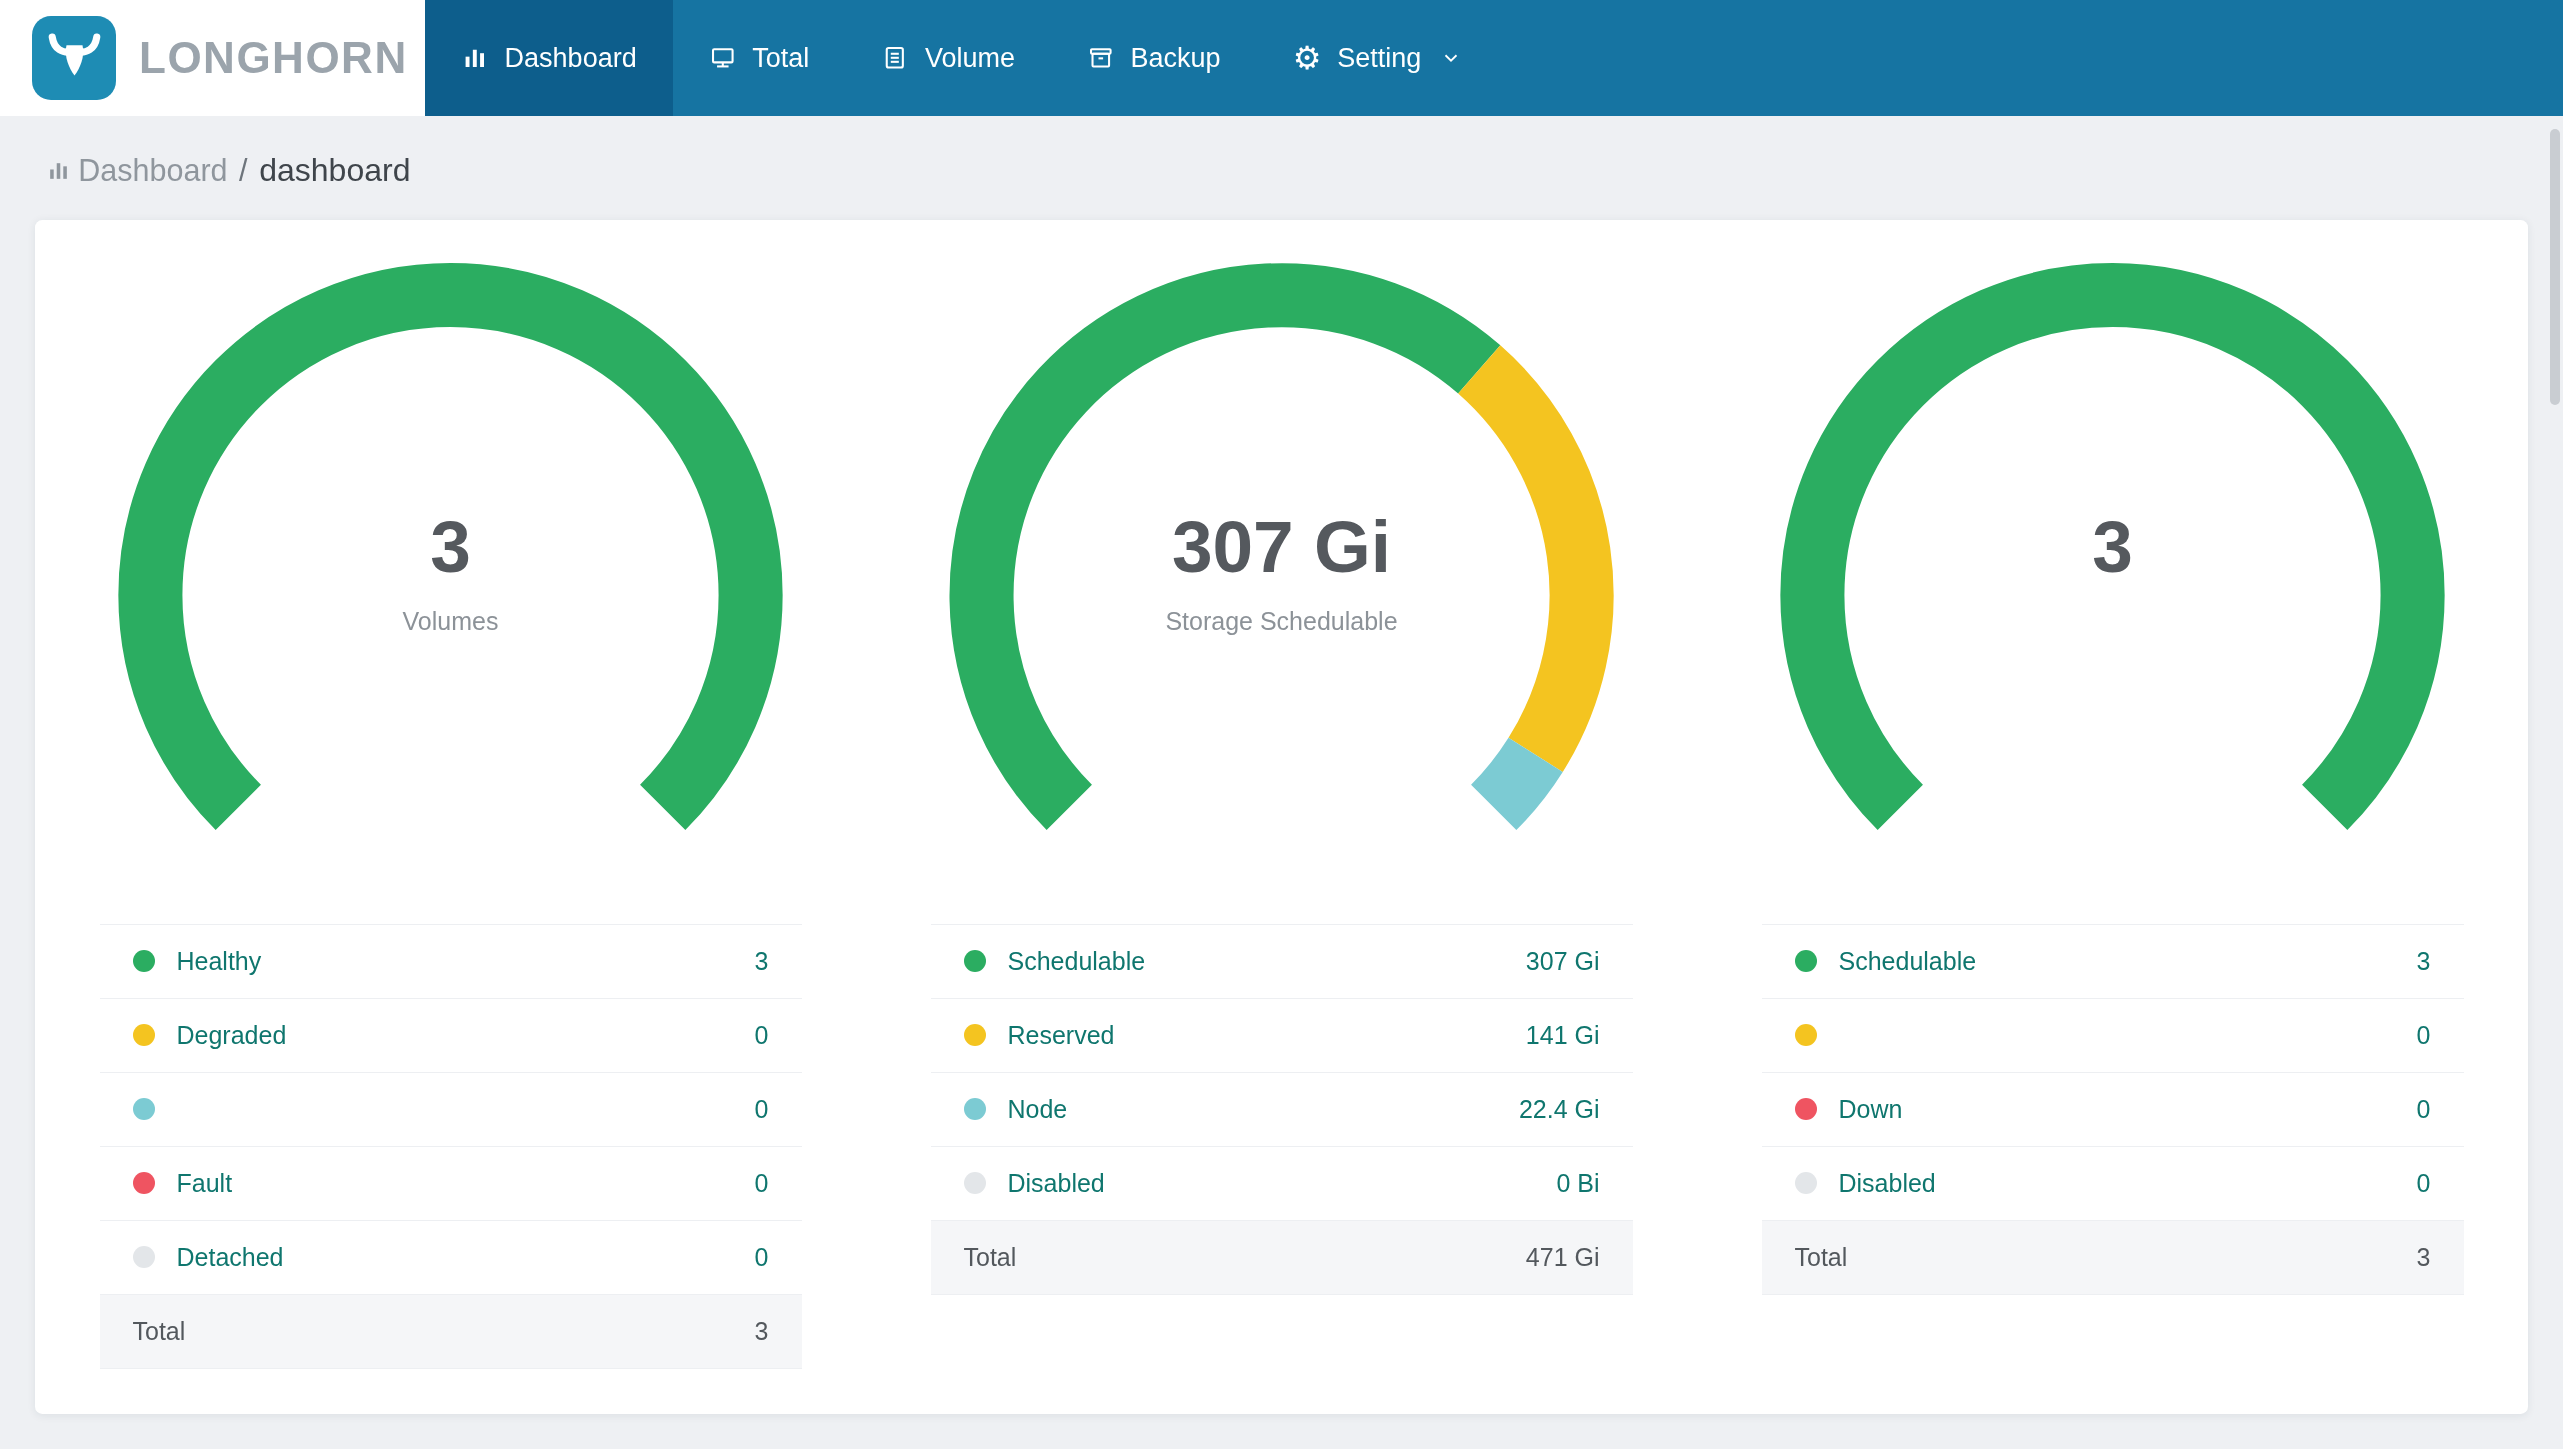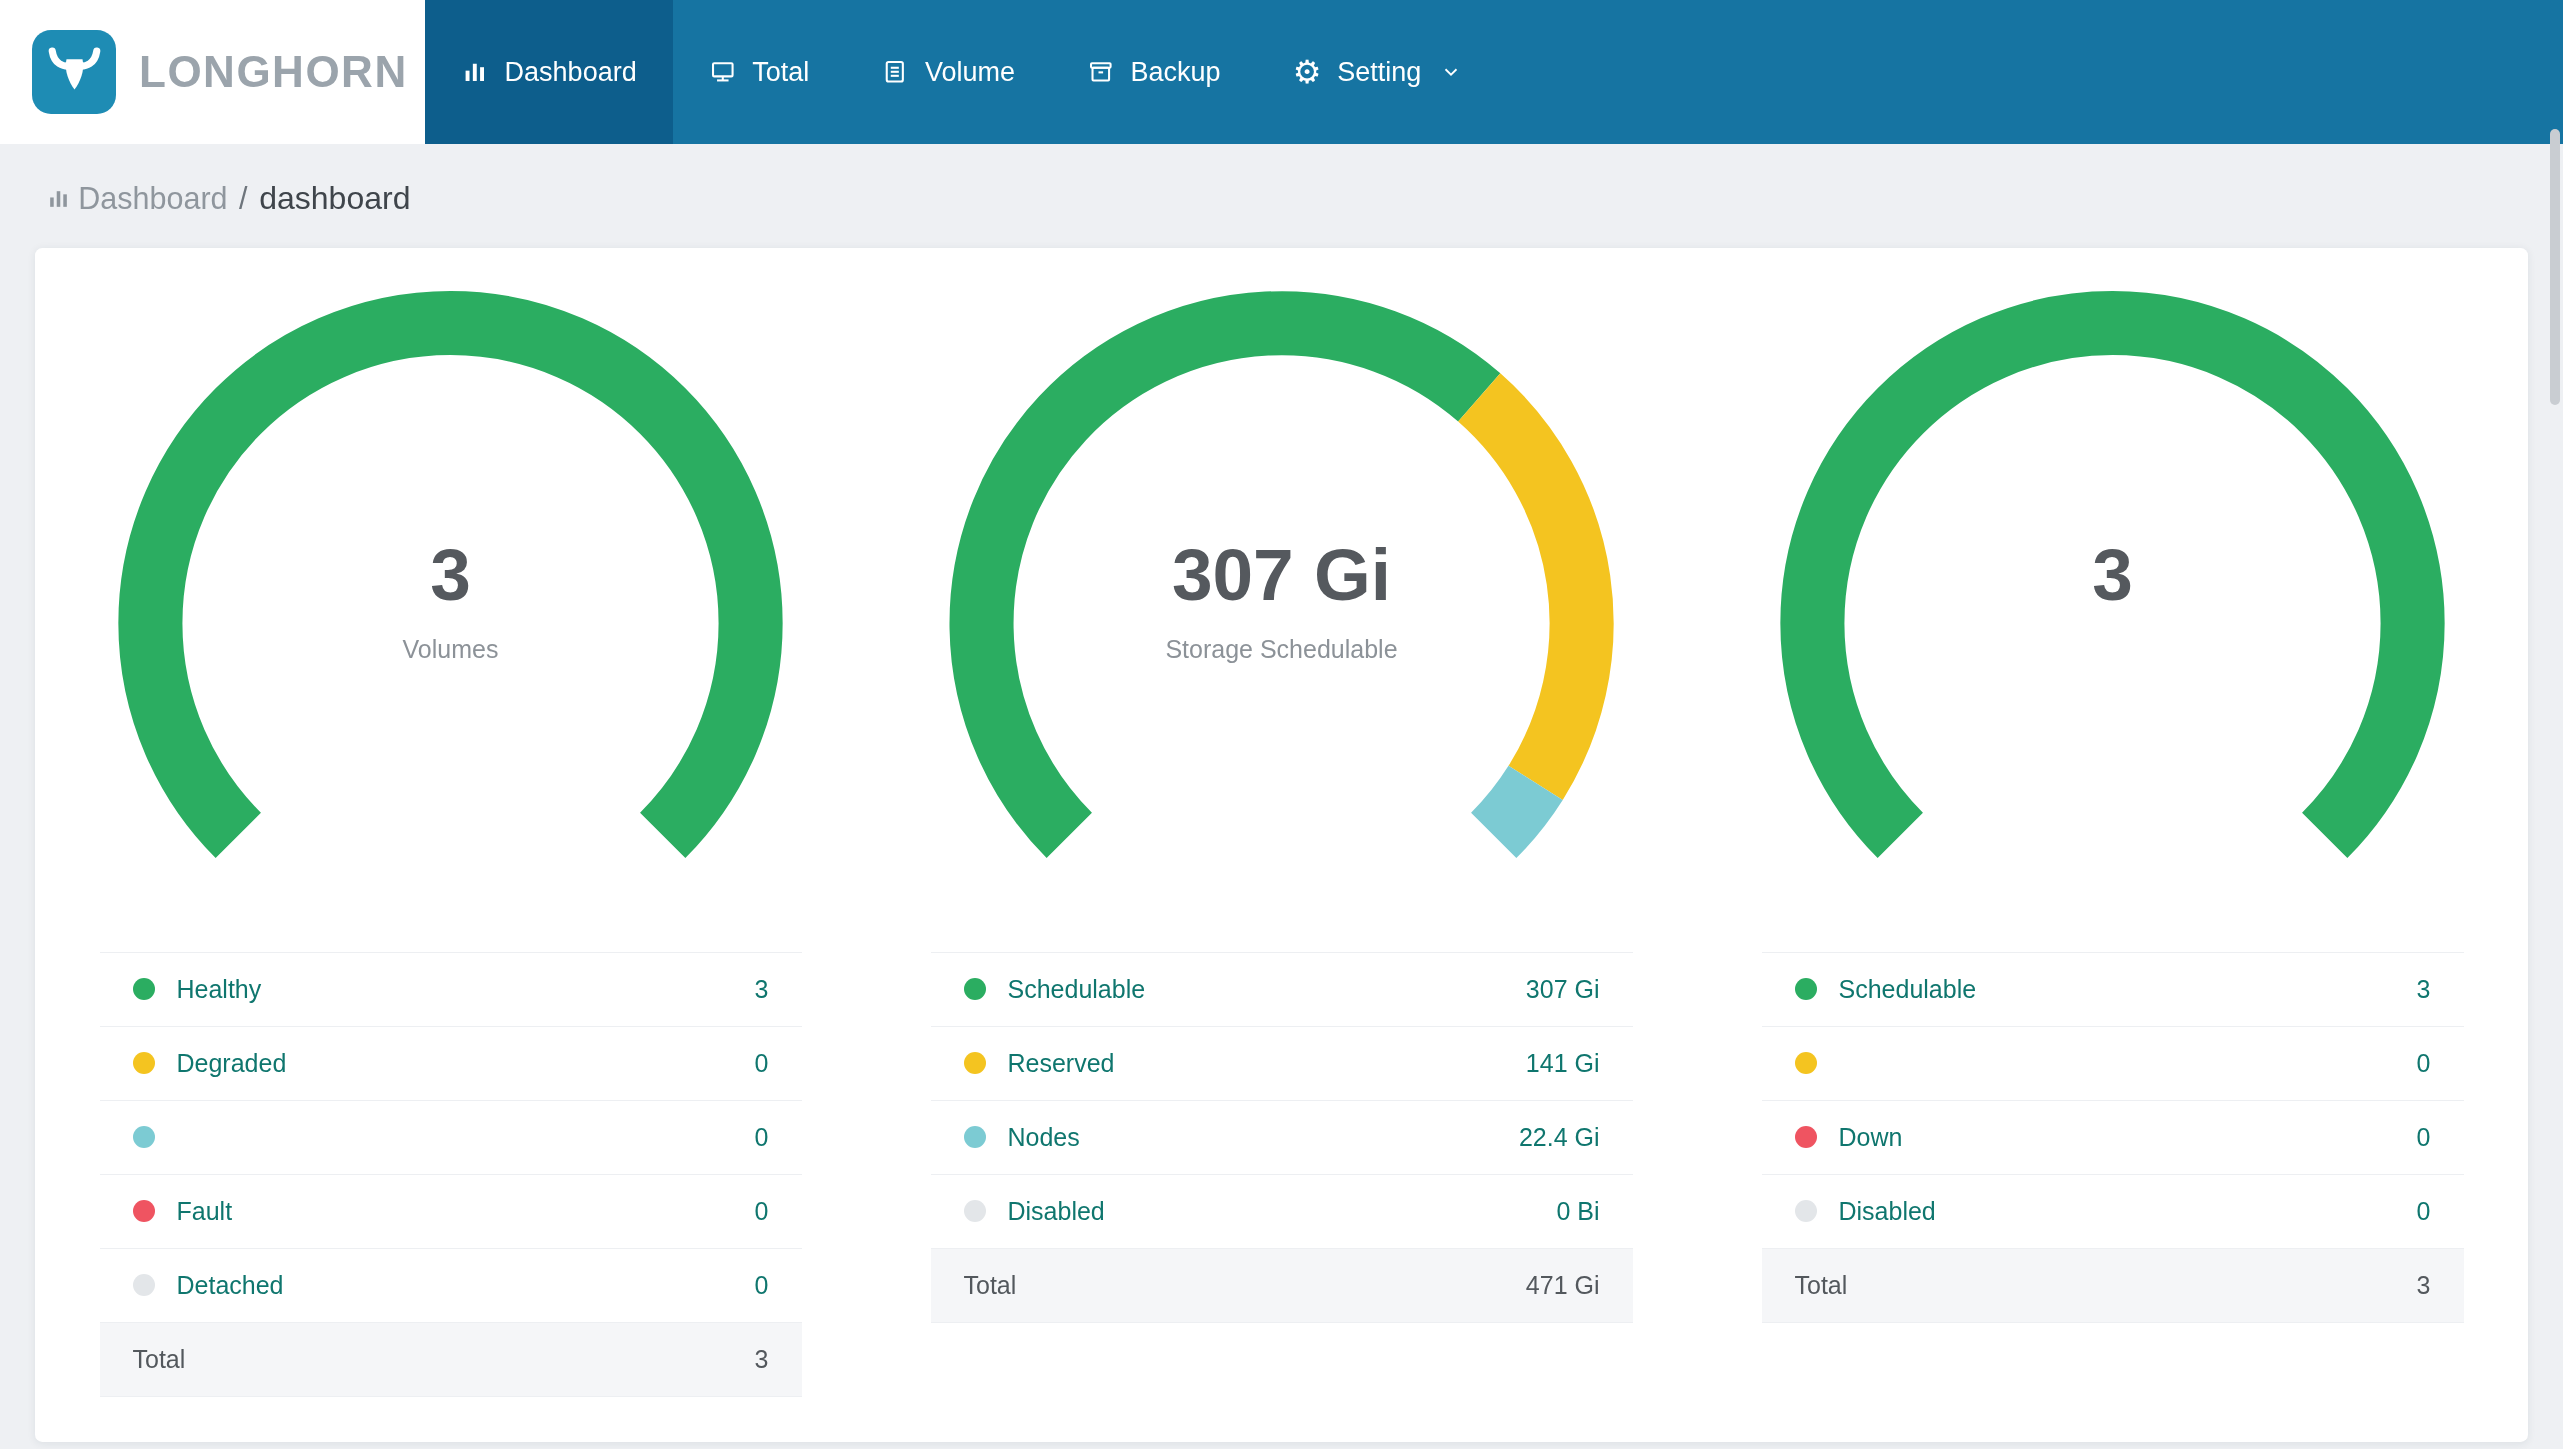--- a/index.html
+++ b/index.html
@@ -5,21 +5,21 @@
   * { box-sizing: border-box; }
   html, body { margin: 0; padding: 0; }
   body {
     width: 2563px; height: 1449px;
     background: #EEF0F3;
     font-family: "Liberation Sans", sans-serif;
     overflow: hidden;
   }
 
   
-  .navbar { height: 144px; background: #1674A2; display: flex; align-items: stretch; }
+  .navbar { height: 116px; background: #1674A2; display: flex; align-items: stretch; }
   .brand { width: 425px; background: #FFFFFF; display: flex; align-items: center; gap: 23px; padding-left: 32px; flex: none; }
   .logo { width: 84px; height: 84px; border-radius: 19px; background: #1E8CB4; display: flex; align-items: center; justify-content: center; flex: none; }
   .brand-name { font-size: 44px; font-weight: 700; color: #9BA4AC; letter-spacing: 1.5px; }
   .nav { display: flex; }
   .nav-item { display: flex; align-items: center; gap: 16px; padding: 0 36px; color: #FFFFFF; font-size: 27px; text-decoration: none; cursor: pointer; }
   .nav-item.active { background: #0D5E8C; }
   .nav-icon svg, .chevron svg { display: block; }
   .gear-glyph { font-size: 32px; line-height: 1; color: #fff; }
   .chevron { margin-left: 2.9px; display: flex; align-items: center; }
 
@@ -198,21 +198,21 @@
           <span class="legend-label">Schedulable</span>
           <span class="legend-value">307 Gi</span>
         </div>
         <div class="legend-row">
           <span class="legend-dot" style="background: rgb(244, 196, 32);"></span>
           <span class="legend-label">Reserved</span>
           <span class="legend-value">141 Gi</span>
         </div>
         <div class="legend-row">
           <span class="legend-dot" style="background: rgb(124, 203, 211);"></span>
-          <span class="legend-label">Nodes</span>
+          <span class="legend-label">Node</span>
           <span class="legend-value">22.4 Gi</span>
         </div>
         <div class="legend-row">
           <span class="legend-dot" style="background: rgb(227, 230, 233);"></span>
           <span class="legend-label">Disabled</span>
           <span class="legend-value">0 Bi</span>
         </div>
         <div class="legend-row total">
           <span class="legend-label">Total</span>
           <span class="legend-value">471 Gi</span>

